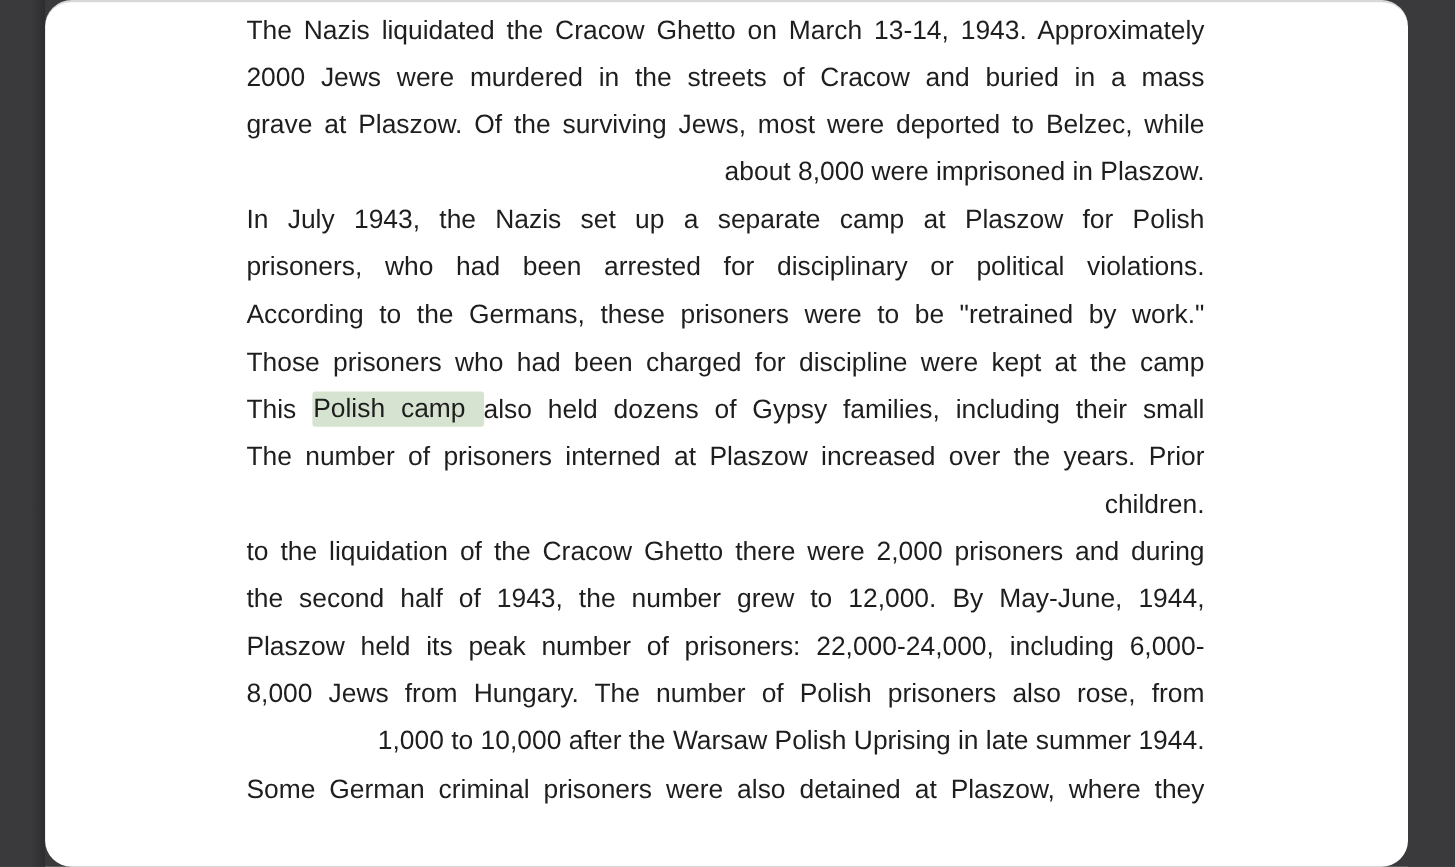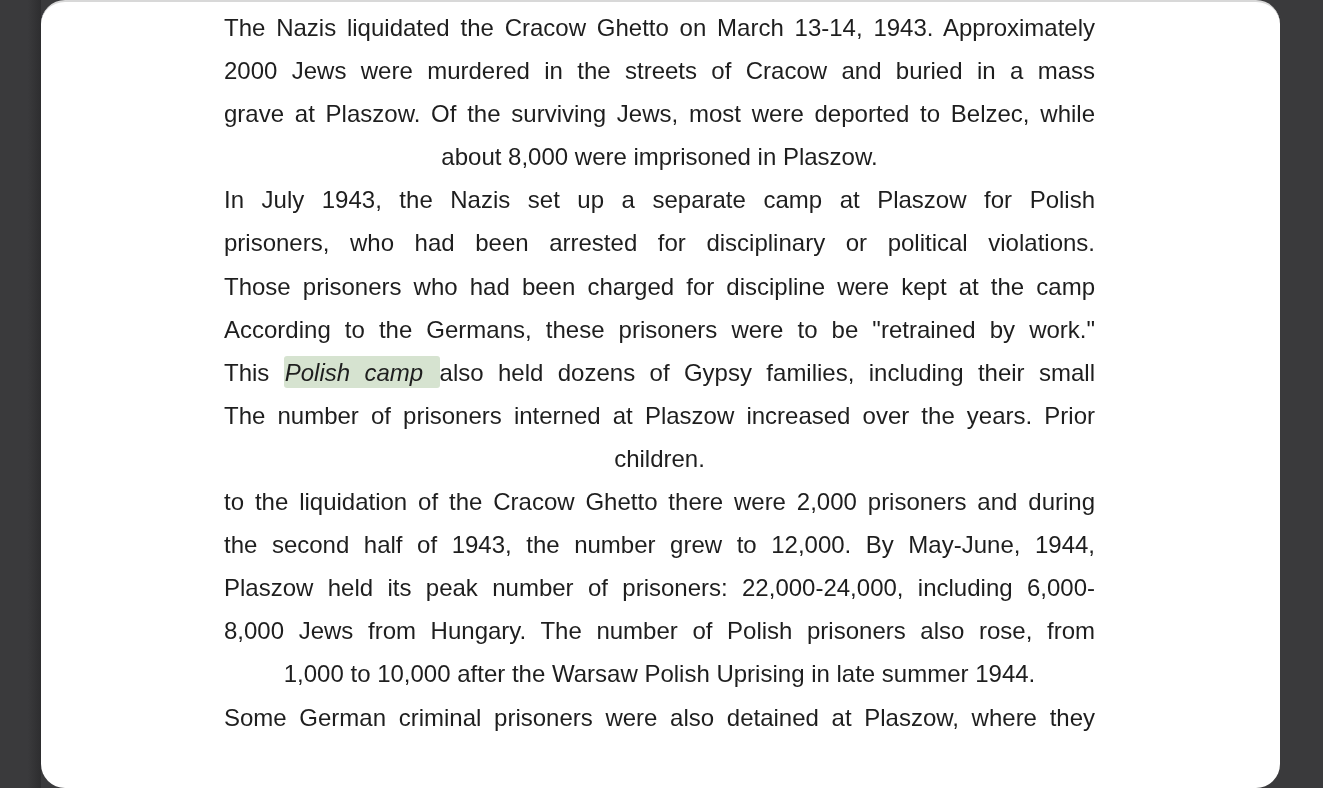--- a/index.html
+++ b/index.html
@@ -32,49 +32,48 @@
   }
   .text-block{
     position:absolute;left:183px;top:4px;width:871px;
     color:var(--text-color);
     font-size:24px;
   }
   .line{
     height:43.1px;line-height:43.1px;
     overflow:hidden;
     white-space:normal;
-    text-align:center;
+    text-align:right;
   }
   .line.j{
     text-align:justify;
     text-align-last:justify;
   }
   .line.j::after{content:"";display:inline-block;width:100%;height:0;vertical-align:top}
   .hl{
     background:var(--hl);
     padding:2.5px 2px 2.5px 1px;
     border-radius:3px;
-    font-style:italic;
   }
 </style>
 </head>
 <body>
 
 <div class="viewer">
   <div class="gutter left"></div>
   <div class="page">
     <div class="text-block">
         <div class="line j"><span>The Nazis liquidated the Cracow Ghetto on March 13-14, 1943. Approximately</span></div>
         <div class="line j"><span>2000 Jews were murdered in the streets of Cracow and buried in a mass</span></div>
         <div class="line j"><span>grave at Plaszow. Of the surviving Jews, most were deported to Belzec, while</span></div>
         <div class="line"><span>about 8,000 were imprisoned in Plaszow.</span></div>
         <div class="line j"><span>In July 1943, the Nazis set up a separate camp at Plaszow for Polish</span></div>
         <div class="line j"><span>prisoners, who had been arrested for disciplinary or political violations.</span></div>
+        <div class="line j"><span>According to the Germans, these prisoners were to be "retrained by work."</span></div>
         <div class="line j"><span>Those prisoners who had been charged for discipline were kept at the camp</span></div>
-        <div class="line j"><span>According to the Germans, these prisoners were to be "retrained by work."</span></div>
         <div class="line j"><span>This </span><span class="hl">Polish camp </span><span>also held dozens of Gypsy families, including their small</span></div>
         <div class="line j"><span>The number of prisoners interned at Plaszow increased over the years. Prior</span></div>
         <div class="line"><span>children.</span></div>
         <div class="line j"><span>to the liquidation of the Cracow Ghetto there were 2,000 prisoners and during</span></div>
         <div class="line j"><span>the second half of 1943, the number grew to 12,000. By May-June, 1944,</span></div>
         <div class="line j"><span>Plaszow held its peak number of prisoners: 22,000-24,000, including 6,000-</span></div>
         <div class="line j"><span>8,000 Jews from Hungary. The number of Polish prisoners also rose, from</span></div>
         <div class="line"><span>1,000 to 10,000 after the Warsaw Polish Uprising in late summer 1944.</span></div>
         <div class="line j"><span>Some German criminal prisoners were also detained at Plaszow, where they</span></div>
       </div>

